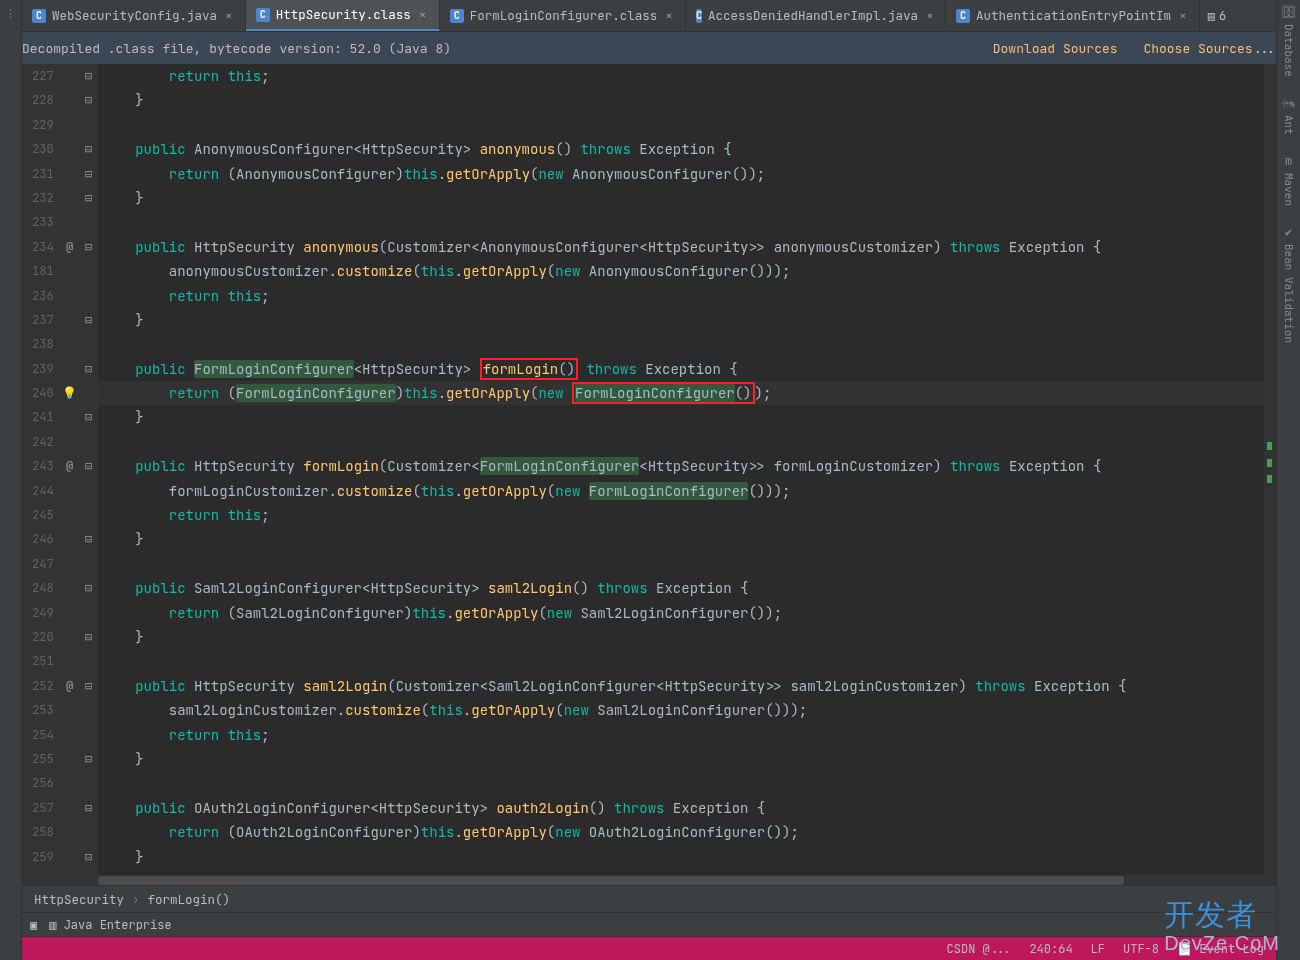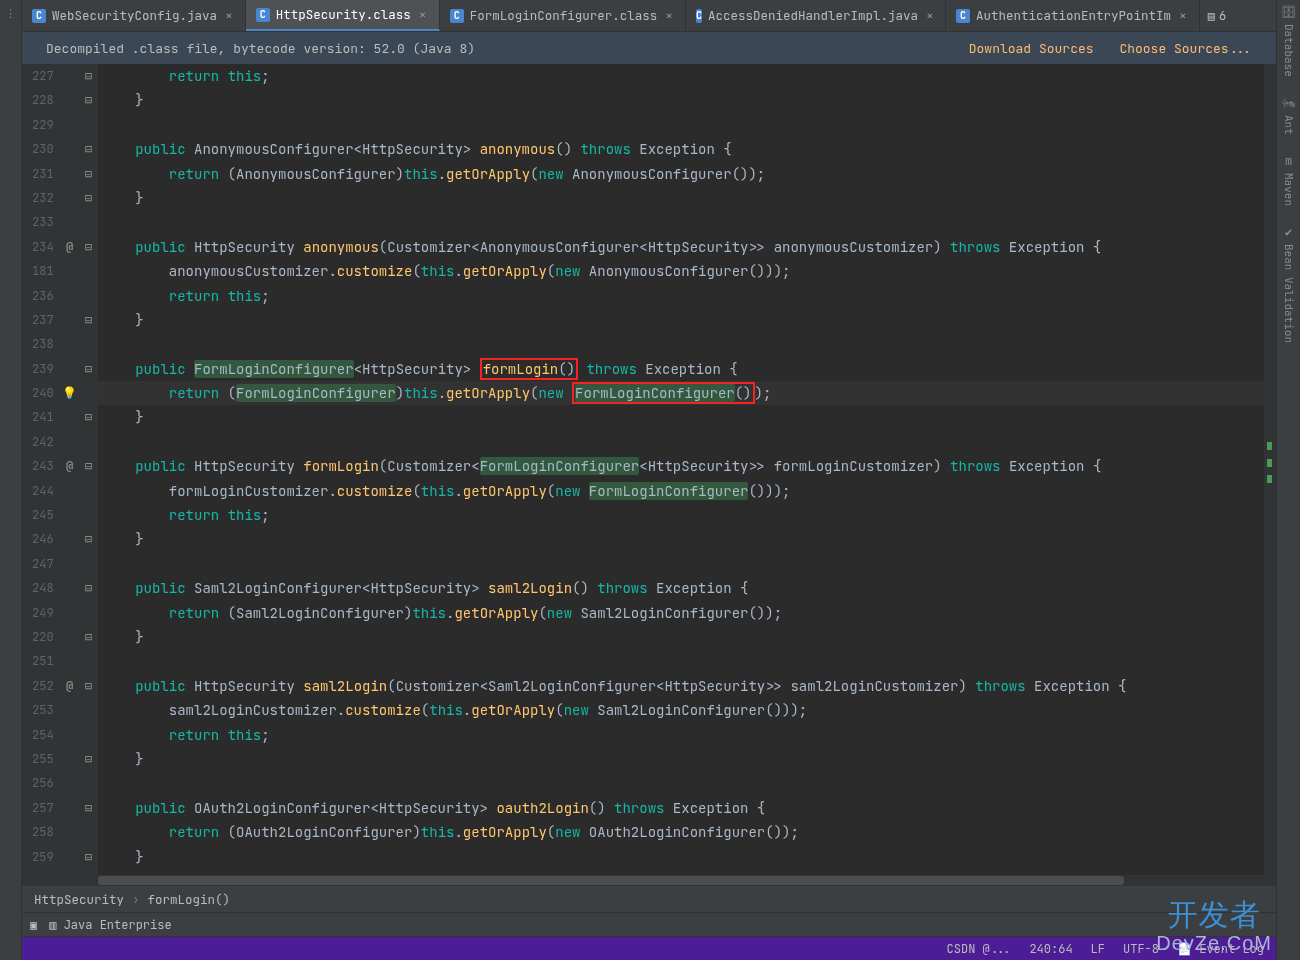--- a/index.html
+++ b/index.html
@@ -10,21 +10,21 @@
   .right-strip { width: 24px; background: #3c3f41; border-left: 1px solid #323232; display: flex; flex-direction: column; align-items: center; padding-top: 4px; gap: 18px; color:#8c8c8c; }
   .right-item { writing-mode: vertical-rl; font-size: 11px; display: flex; align-items: center; gap: 4px; cursor:pointer; }
   .right-icon { writing-mode: horizontal-tb; font-size: 12px; }
   .tabs { display: flex; background: #3c3f41; height: 32px; border-bottom: 1px solid #323232; }
   .tab { display: flex; align-items: center; padding: 0 10px; gap: 6px; font-size: 12.5px; color: #bbbbbb; border-right: 1px solid #323232; cursor:pointer; max-width:260px; white-space:nowrap; overflow:hidden;}
   .tab.active { background: #4e5254; color: #ffffff; border-bottom: 2px solid #4a88c7; }
   .tab-icon { width: 14px; height: 14px; border-radius: 2px; display:inline-flex; align-items:center; justify-content:center; font-size:10px; font-weight:bold;}
   .tab-icon.c { background: #4a86cf; color:#fff;}
   .tab-close { font-size: 13px; color: #999; padding:0 2px;}
   .tabs-more { display:flex; align-items:center; padding:0 8px; gap:4px; color:#bbb; font-size:12px;}
-  .infobar { display: flex; justify-content: space-between; align-items: center; height: 32px; padding: 0 24px; background: #3b4754; color: #bbbbbb; font-size: 13px; }
+  .infobar { display: flex; justify-content: space-between; align-items: center; height: 32px; padding: 0 0; background: #3b4754; color: #bbbbbb; font-size: 13px; }
   .infobar .links a { color: #fdba74; margin-left: 18px; cursor:pointer; }
   .editor-wrap { flex: 1; display: flex; min-height: 0; position: relative; }
   .gutter { background: #313335; display: flex; font-size: 12px; color: #606366; user-select: none;}
   .gutter-col { display: flex; flex-direction: column; }
   .gutter-col.ln { text-align: right; padding: 0 6px 0 10px; }
   .gutter-col.marks { width: 20px; text-align: center; }
   .gutter-col.fold { width: 18px; text-align: center; color:#6e6e6e;}
   .gline { height: 24.4px; line-height: 24.4px; }
   .code { flex: 1; overflow: hidden; font-size: 14px; line-height: 24.4px; position:relative;}
   .code-line { height: 24.4px; padding-left: 4px; white-space: pre; }
@@ -35,22 +35,22 @@
   .kw { color: #14b8a6; }
   .mthd { color: #ffc66d; }
   .hl-usage { background: #32593d; border-radius:2px;}
   .redbox { border: 2px solid #f52323; padding: 0 1px; }
   .bulb { color: #ffc66d; }
   .override { color: #8a8a8a; font-weight:bold; }
 
   .crumbs { height: 26px; background: #3c3f41; display: flex; align-items: center; padding: 0 12px; font-size: 12.5px; color: #bbbbbb; gap: 8px;}
   .crumbs .sep { color: #777; }
   .bottombar { height: 24px; background: #3c3f41; display: flex; align-items: center; padding: 0 8px; font-size: 12px; color: #bbbbbb; gap: 12px; border-top:1px solid #323232;}
-  .statusbar { height: 24px; background: #4c1d95; display: flex; justify-content: flex-end; align-items: center; padding: 0 12px; font-size: 12px; color: #bbbbbb; gap: 18px; border-top:1px solid #323232;}
-  .watermark { position: absolute; right: 28px; bottom: 5px; text-align:center; pointer-events:none;}
+  .statusbar { height: 24px; background: #be185d; display: flex; justify-content: flex-end; align-items: center; padding: 0 12px; font-size: 12px; color: #bbbbbb; gap: 18px; border-top:1px solid #323232;}
+  .watermark { position: absolute; right: 20px; bottom: 5px; text-align:left; pointer-events:none;}
   .watermark .cn { font-size: 30px; color: #3d8fd6; font-family: "Microsoft YaHei", sans-serif; font-weight: 500; letter-spacing:1px;}
   .watermark .en { font-size: 20px; color: #aab6d3; font-family: Arial, sans-serif; letter-spacing:1px; margin-top:-4px;}
   .foldm { color:#888; cursor:pointer;}
   .hscroll-box { position:absolute; bottom:0; left:0; right:0; height:11px; background:#313335;}
   .hscroll-thumb { position:absolute; left:0; top:1px; height:9px; width:88%; background:#4d4d4d; border-radius:3px;}
 </style>
 </head>
 <body>
 
 <div class="ide">

